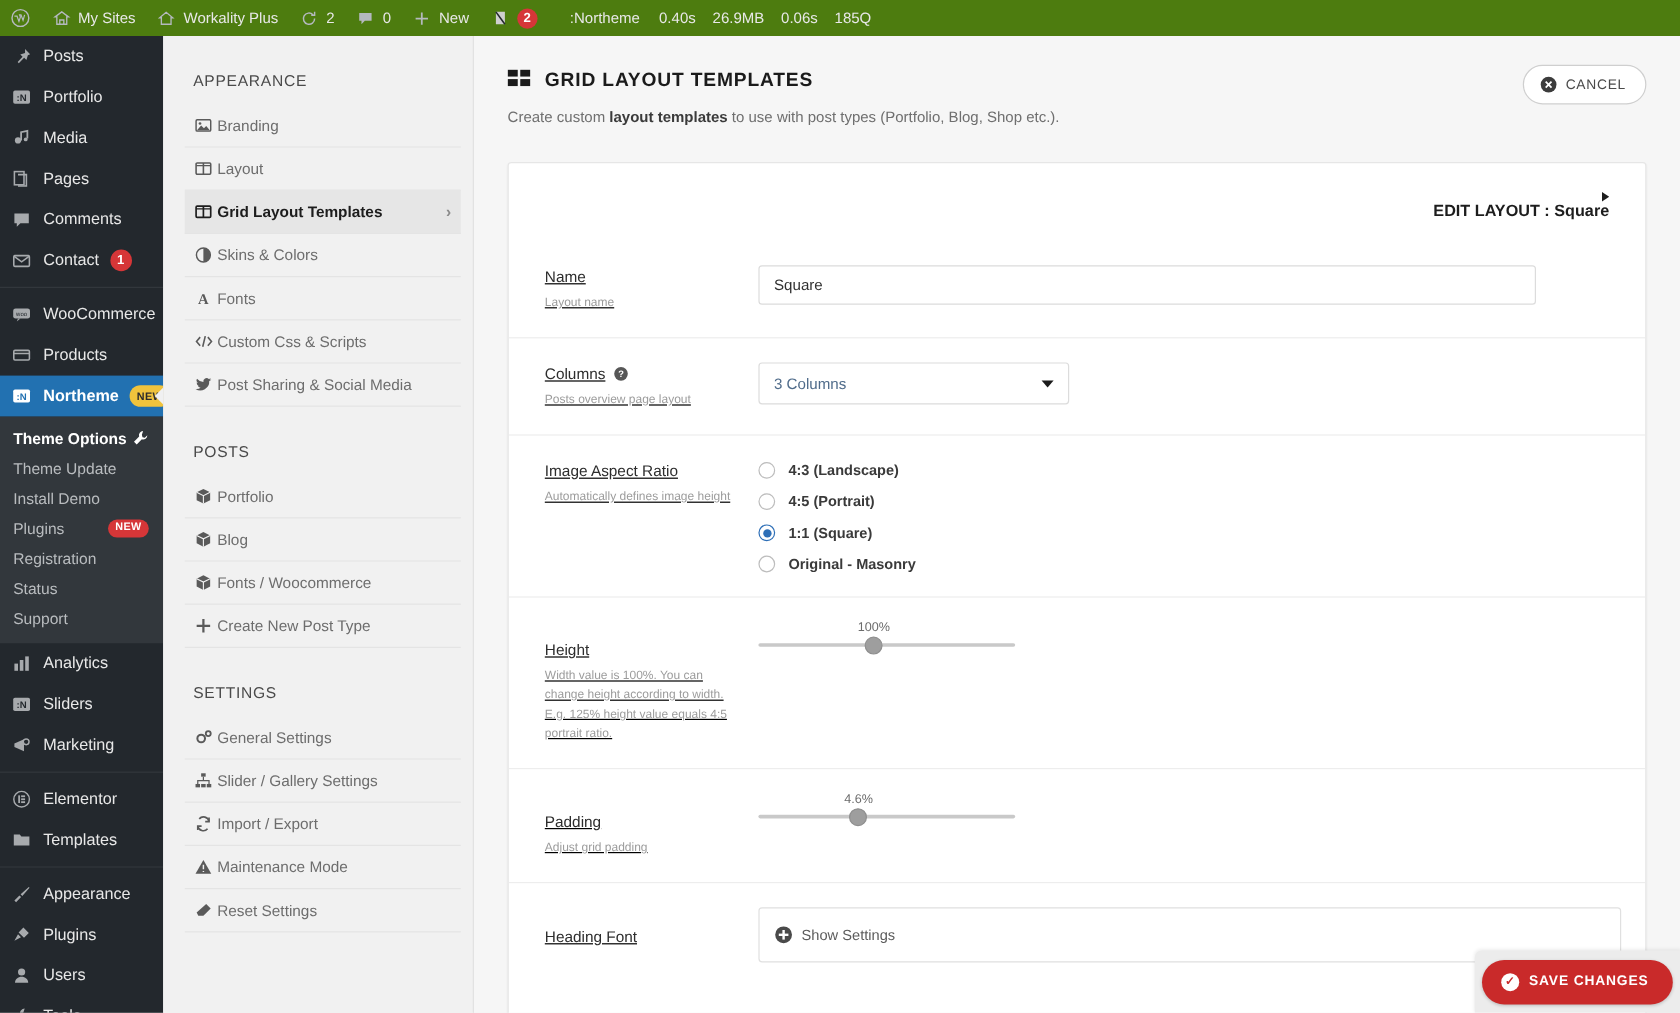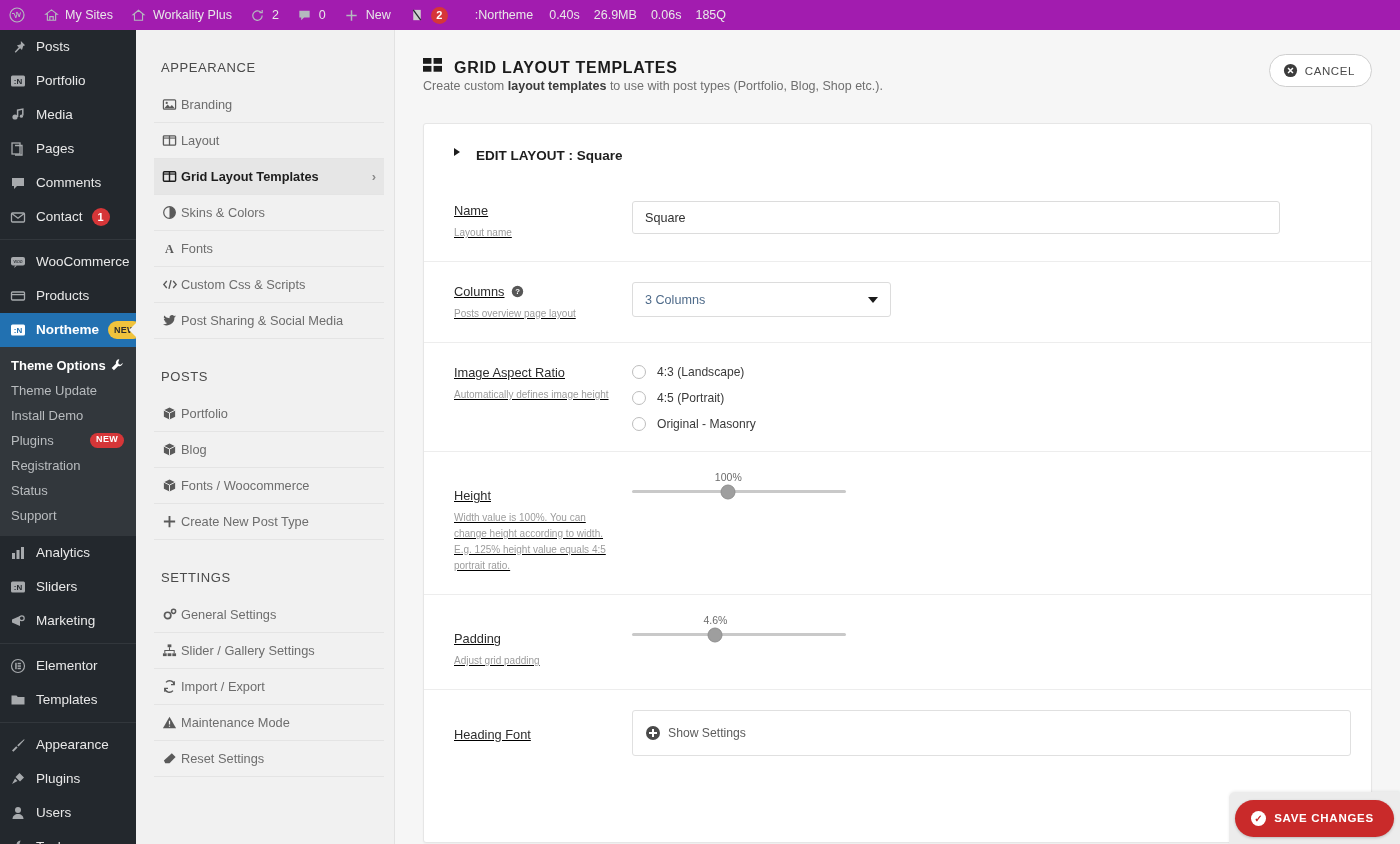--- a/index.html
+++ b/index.html
@@ -5,21 +5,21 @@
   * { box-sizing: border-box; margin: 0; padding: 0; }
   html, body {
     width: 1400px; height: 844px;
     overflow: hidden;
     font-family: "Liberation Sans", sans-serif;
     background: #f0f0f1;
   }
   
   #adminbar {
     position: absolute; top: 0; left: 0; width: 1400px; height: 30px;
-    background: #a21caf; color: #eeeeee;
+    background: #4d7c0f; color: #eeeeee;
     display: flex; align-items: center; font-size: 12.5px;
   }
   .ab-item {
     display: flex; align-items: center; gap: 6px;
     height: 30px; padding: 0 9px; color: #e8e8e8; white-space: nowrap;
   }
   .ab-item .ic { display: inline-flex; align-items: center; justify-content: center;
                  width: 16px; height: 16px; color: #b4b9be; }
   .ab-count {
     background: #d63638; color: #fff; border-radius: 9px;
@@ -100,39 +100,39 @@
   
   #content {
     position: absolute; top: 30px; left: 395px; width: 1005px; height: 814px;
     background: #f6f6f6; overflow: hidden;
   }
   #page-header { padding: 28px 28px 0 28px; position: relative; }
   #page-title-row { display: flex; align-items: center; gap: 12px; }
   #page-title {
     font-size: 16px; font-weight: 700; letter-spacing: .7px; color: #1b1b1b;
   }
-  #page-subtitle { margin-top: 2px; font-size: 12.5px; color: #6f6f6f; }
+  #page-subtitle { margin-top: 14px; font-size: 12.5px; color: #6f6f6f; }
   #page-subtitle b { color: #3b3b3b; font-weight: 700; }
   #cancel-btn {
     position: absolute; right: 28px; top: 24px;
     display: inline-flex; align-items: center; gap: 7px;
     border: 1px solid #cfcfcf; border-radius: 17px; background: #fff;
     padding: 8px 16px 8px 13px; font-size: 11.5px; letter-spacing: .6px;
     color: #4a4a4a; font-weight: 400;
   }
   
   #layout-card {
     margin: 30px 28px 0 28px; background: #fff;
     border: 1px solid #e6e6e6; border-radius: 3px;
     box-shadow: 0 1px 2px rgba(0,0,0,.04);
     height: 720px; overflow: hidden;
   }
   #edit-layout-header {
-    display: flex; align-items: flex-start; gap: 16px;
-    padding: 24px 30px 0 30px; font-size: 13.5px; font-weight: 700; color: #1d1d1d;
+    display: flex; align-items: flex-end; gap: 0;
+    padding: 24px 30px 0 30px; font-size: 13.5px; font-weight: 700; color: #1d1d1d; flex-direction: column;
   }
   #edit-layout-header .tri {
     width: 0; height: 0; border-style: solid;
     border-width: 4.5px 0 4.5px 6px; border-color: transparent transparent transparent #1d1d1d;
   }
   #preview-btn {
     margin: 22px 0 0 30px;
     display: inline-flex; align-items: center; gap: 9px;
     border: 1px solid #d2d2d2; border-radius: 17px; background: #fff;
     padding: 9px 18px 9px 15px; font-size: 11.3px; letter-spacing: .6px; color: #4d4d4d;
@@ -170,21 +170,21 @@
   .radio-row { display: flex; align-items: center; gap: 11px; }
   .radio-dot {
     width: 14px; height: 14px; border-radius: 50%;
     border: 1px solid #bdbdbd; background: #fff; flex: 0 0 14px;
     display: inline-flex; align-items: center; justify-content: center;
   }
   .radio-row.checked .radio-dot { border-color: #2e6fb7; }
   .radio-row.checked .radio-dot::after {
     content: ""; width: 7px; height: 7px; border-radius: 50%; background: #2e6fb7;
   }
-  .radio-row .rl { font-size: 12.1px; color: #3a3a3a; }
+  .radio-row .rl { font-size: 12.1px; color: #3a3a3a; font-weight: bold; }
   .slider-wrap { position: relative; width: 214px; padding-top: 18px; }
   .slider-track {
     height: 3px; background: #c9c9c9; border-radius: 2px; position: relative;
   }
   .slider-knob {
     position: absolute; top: 50%; transform: translate(-50%,-50%);
     width: 15px; height: 15px; border-radius: 50%; background: #9e9e9e;
     border: 1px solid #8f8f8f;
   }
   .slider-val {
@@ -748,20 +748,24 @@
       <div class="form-control">
         <div class="radio-list">
           <div class="radio-row">
             <span class="radio-dot"></span>
             <span class="rl">4:3 (Landscape)</span>
           </div>
           <div class="radio-row">
             <span class="radio-dot"></span>
             <span class="rl">4:5 (Portrait)</span>
           </div>
+          <div class="radio-row checked">
+            <span class="radio-dot"></span>
+            <span class="rl">1:1 (Square)</span>
+          </div>
           <div class="radio-row">
             <span class="radio-dot"></span>
             <span class="rl">Original - Masonry</span>
           </div>
         </div>
       </div>
     </div>
 
     
     <div class="form-row" style="min-height:96px">

